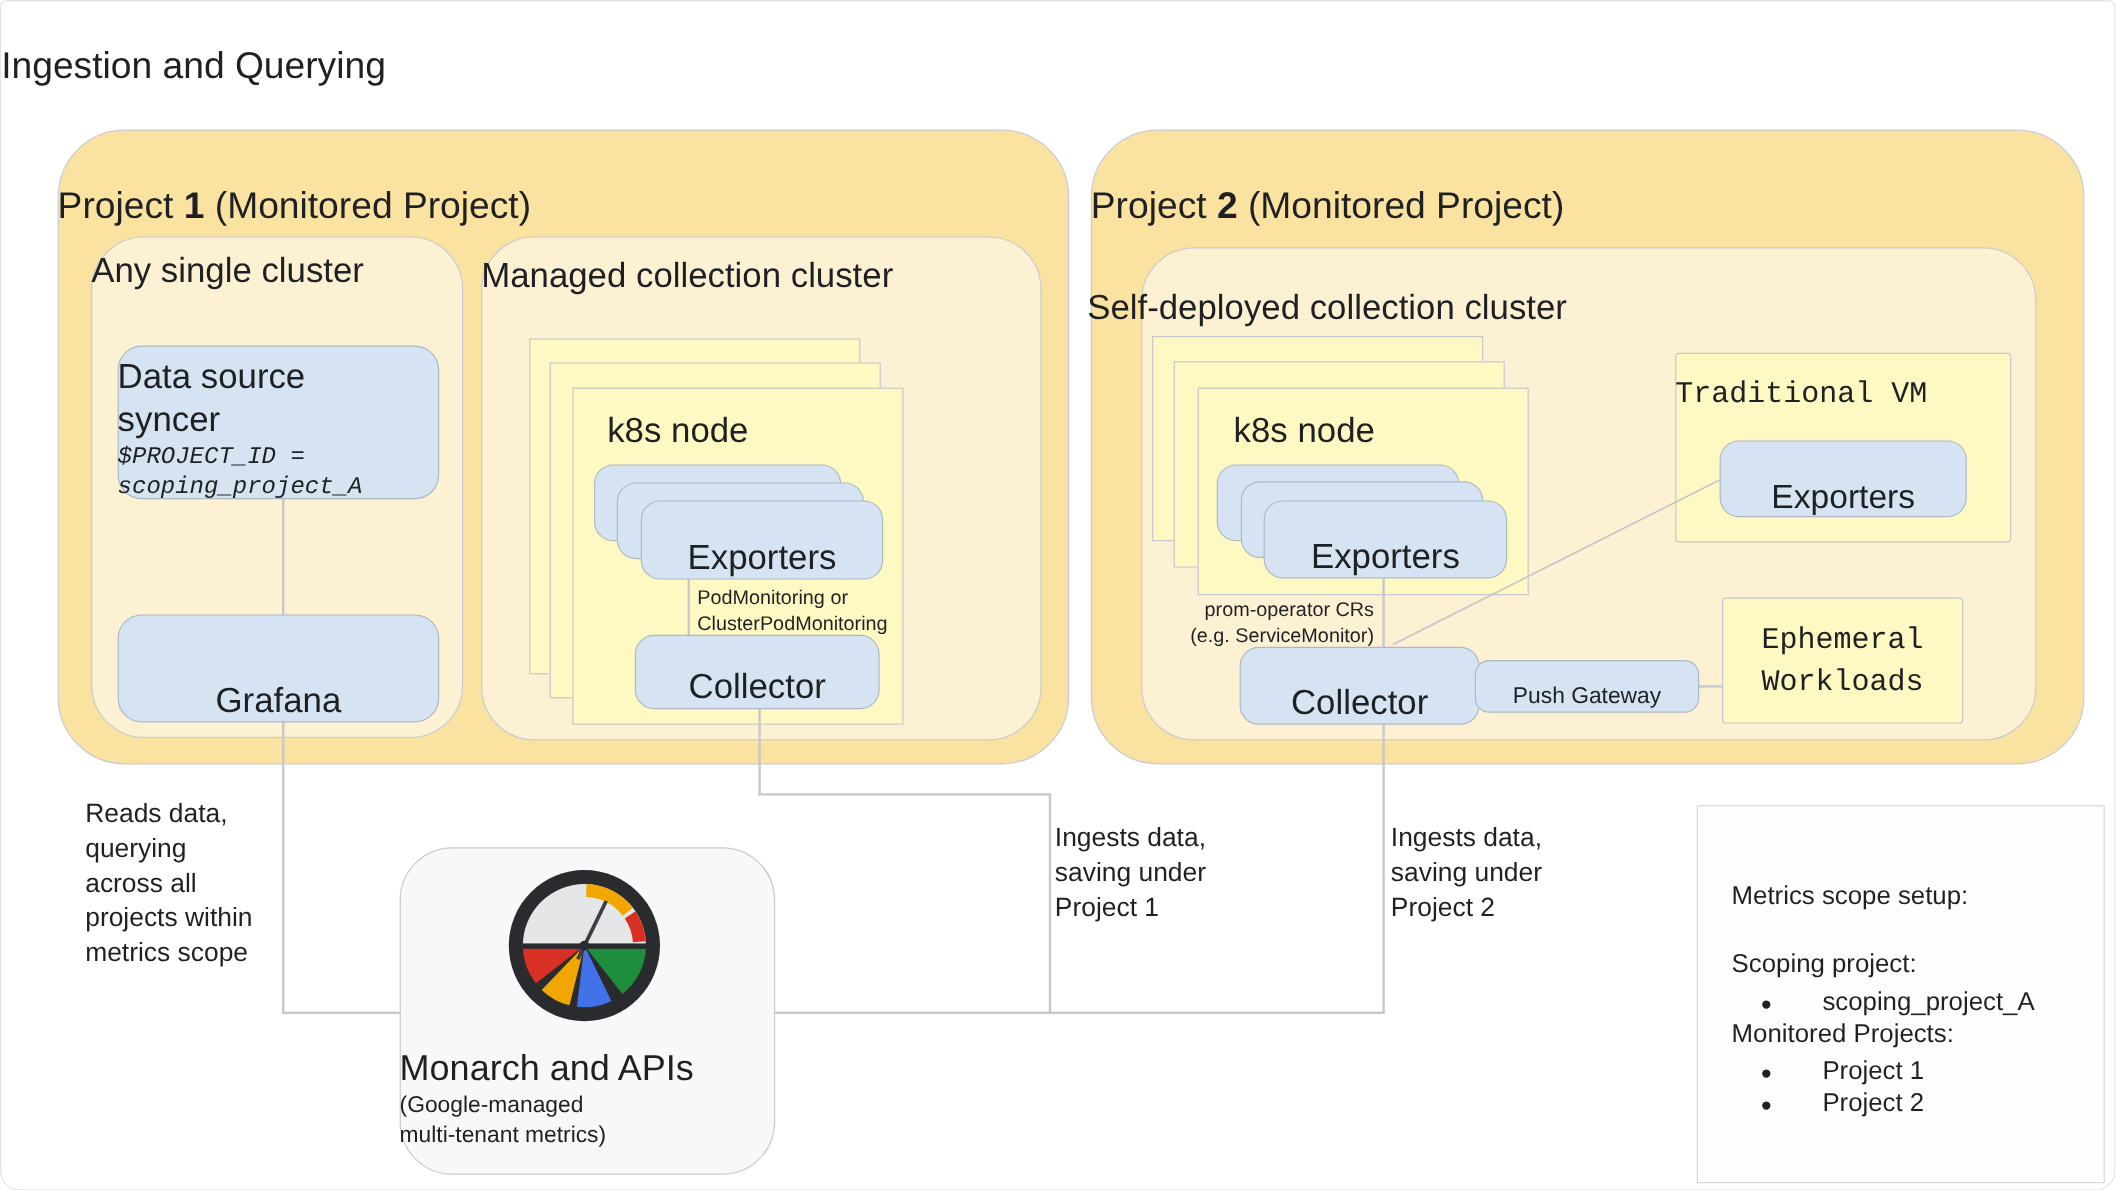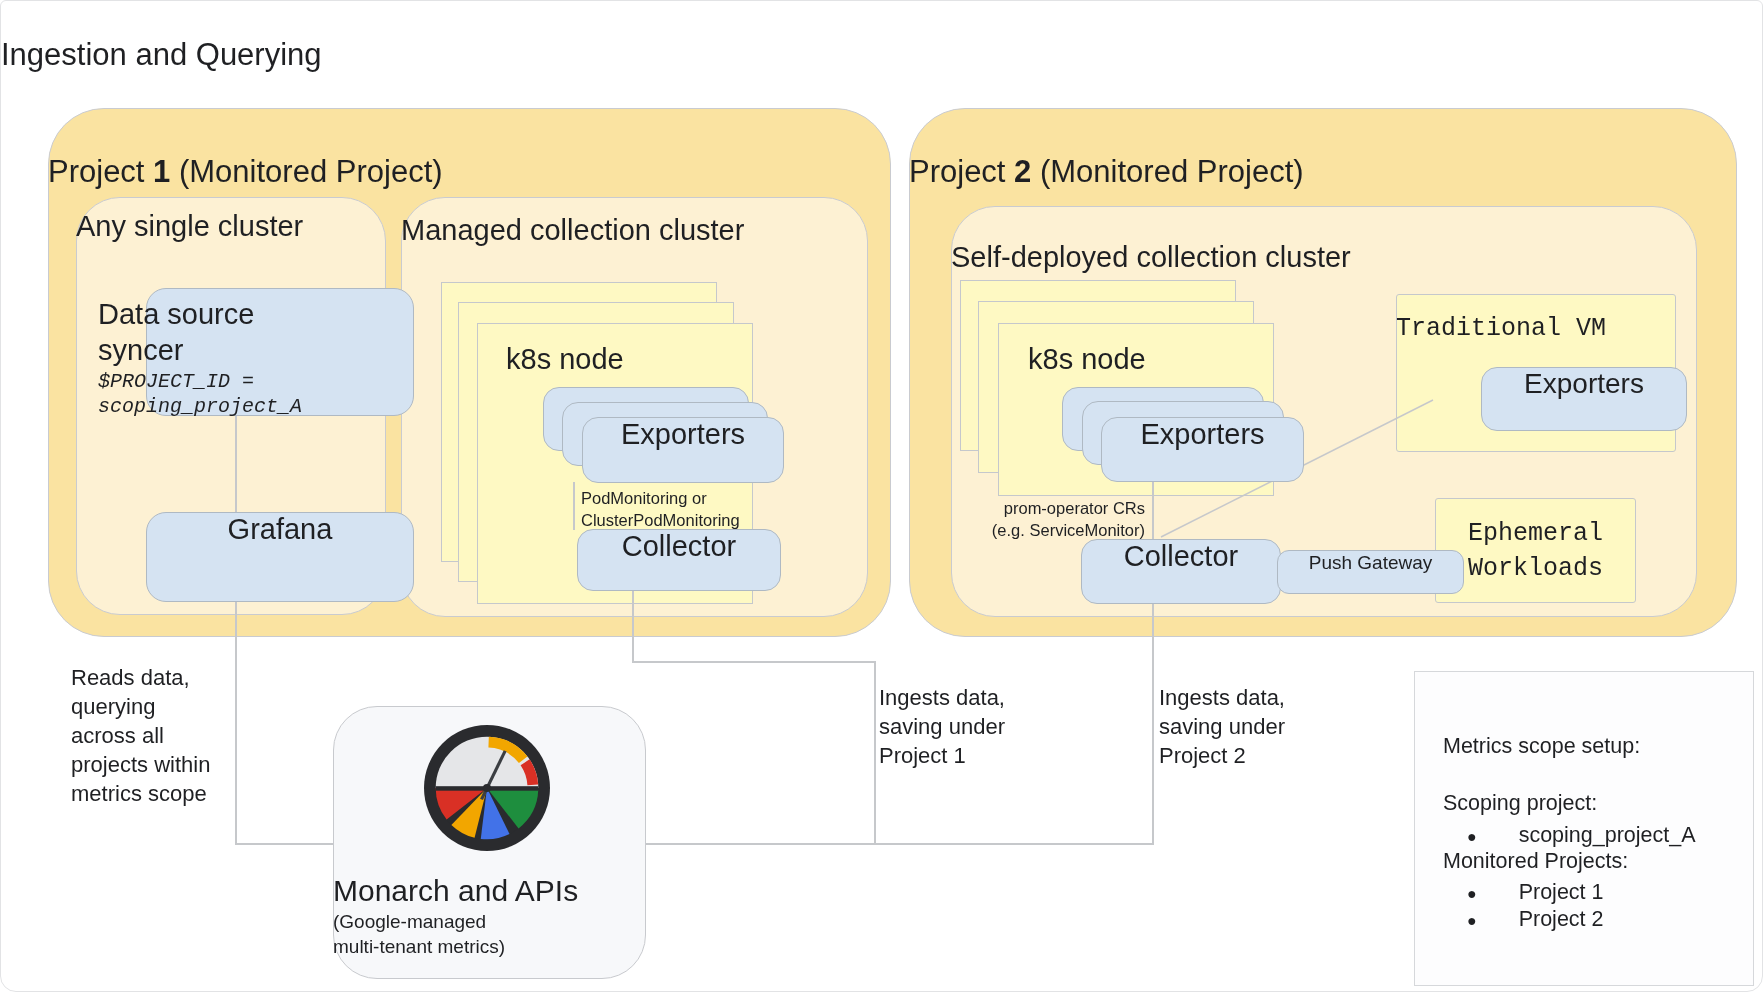--- a/index.html
+++ b/index.html
@@ -5,21 +5,21 @@
   html,body{margin:0;padding:0;background:#ffffff;}
   body{font-family:"Liberation Sans","DejaVu Sans",sans-serif;color:#1F2023;}
   #canvas{position:relative;width:1763px;height:992px;background:#ffffff;
           border:1px solid #E2E3E5;border-radius:6px 6px 16px 16px;overflow:hidden;box-sizing:border-box;}
   .abs{position:absolute;}
   .panel{position:absolute;border:1.5px solid #C9CBD0;box-sizing:border-box;}
   .yellow{background:#FAE3A1;border-radius:56px;z-index:1;}
   .cream{background:#FDF1D3;border-radius:44px;z-index:1;}
   .card{position:absolute;background:#fef9c3;border:1.5px solid #C5C8CC;box-sizing:border-box;z-index:2;}
   .blue{position:absolute;background:#D5E3F2;border:1.5px solid #AFB9C3;border-radius:16px;
-        display:flex;align-items:flex-start;justify-content:center;box-sizing:border-box;z-index:4;margin-left:48px;}
+        display:flex;align-items:flex-end;justify-content:center;box-sizing:border-box;z-index:4;}
   .line{position:absolute;background:#C6C8CB;z-index:3;}
   .txt{position:absolute;white-space:pre-line;z-index:5;}
   .center{text-align:left;}
   .lbl-xl{font-size:31px;line-height:38px;}
   .lbl-l{font-size:29px;line-height:36px;}
   .lbl-m{font-size:25px;line-height:35px;font-family:Liberation Mono, monospace;}
   .lbl-s{font-size:19px;line-height:24px;}
   .note{font-size:16.5px;line-height:21.5px;}
   .annot{font-size:22px;line-height:29px;}
   .italic{font-style:italic;font-size:20px;line-height:25px;}
@@ -87,21 +87,21 @@
   <div class="blue" style="left:528px;top:528px;width:204px;height:62px;">
     <span class="flexlabel">Collector</span>
   </div>
 
   <div class="panel yellow" style="left:908px;top:107px;width:828px;height:529px;"></div>
   <div class="txt center lbl-xl" style="left:908px;top:152px;width:828px;white-space:nowrap;">
     <span>Project </span><span class="bold">2</span><span> (Monitored Project)</span>
   </div>
 
   <div class="panel cream" style="left:950px;top:205px;width:746px;height:411px;"></div>
-  <div class="txt center lbl-l" style="left:950px;top:238px;width:610px;">Self-deployed collection cluster</div>
+  <div class="txt center lbl-l" style="left:905px;top:238px;width:610px;">Self-deployed collection cluster</div>
 
   <div class="card" style="left:959px;top:279px;width:276px;height:171px;"></div>
   <div class="card" style="left:977px;top:300px;width:276px;height:172px;"></div>
   <div class="card" style="left:997px;top:322px;width:276px;height:173px;"></div>
   <div class="txt lbl-l" style="left:1027px;top:340px;z-index:3;">k8s node</div>
 
   <div class="blue" style="left:1013px;top:386px;width:202px;height:64px;"></div>
   <div class="blue" style="left:1033px;top:400px;width:202px;height:64px;"></div>
   <div class="blue" style="left:1052px;top:416px;width:203px;height:65px;">
     <span class="flexlabel">Exporters</span>

